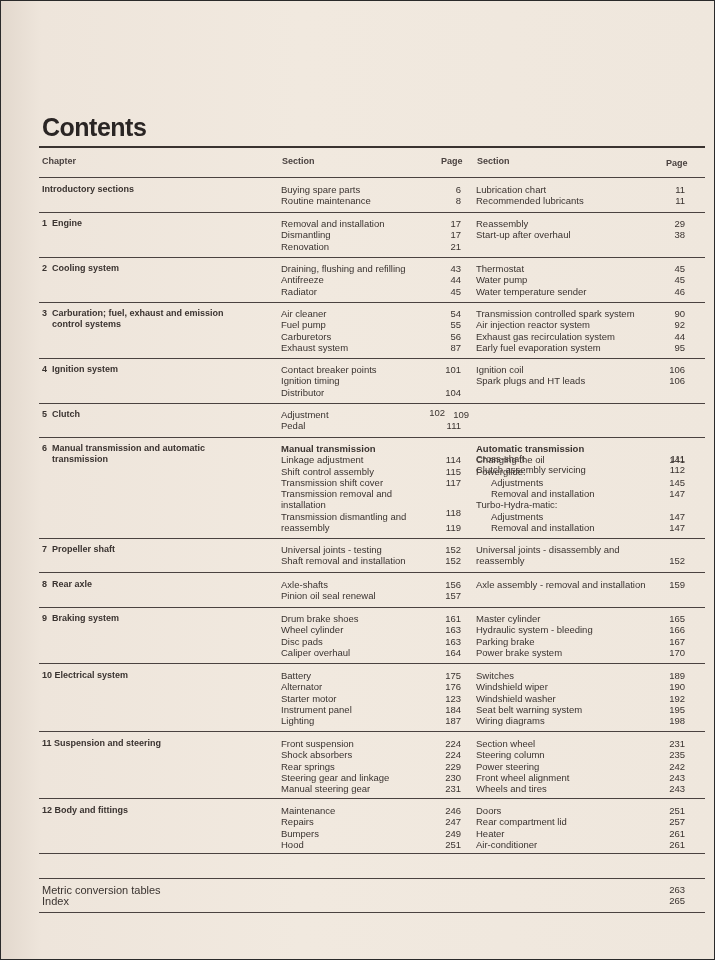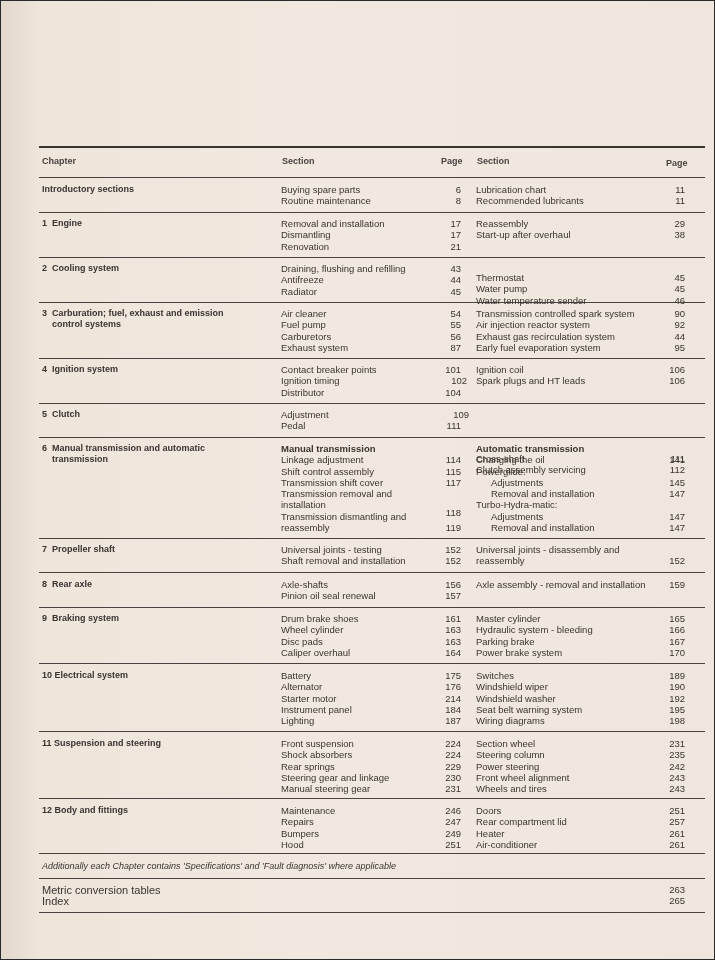--- a/index.html
+++ b/index.html
@@ -15,20 +15,21 @@
   .pg{position:absolute;text-align:right;width:30px;}
   .sub{font-weight:bold;}
   .note{position:absolute;left:41px;top:860px;font-size:9px;font-style:italic;color:#3a3330;}
   .endrow{position:absolute;left:41px;font-size:11px;color:#3a3330;}
   .endpg{position:absolute;left:654px;width:30px;text-align:right;font-size:9.5px;color:#3a3330;}
 </style>
 </head>
 <body>
 
 <div class="page">
+  <div class="title">Contents</div>
   <div id="rules">
       <div class="rule thick" style="top: 145px;"></div>
       <div class="rule" style="top: 176px;"></div>
       <div class="rule" style="top: 211px;"></div>
       <div class="rule" style="top: 256px;"></div>
       <div class="rule" style="top: 301px;"></div>
       <div class="rule" style="top: 357px;"></div>
       <div class="rule" style="top: 402px;"></div>
       <div class="rule" style="top: 436px;"></div>
       <div class="rule" style="top: 537px;"></div>
@@ -67,21 +68,21 @@
       <div class="col" style="left: 475px; top: 217px; width: 209px;">
         <div class="item"><span>Reassembly</span><span class="pg" style="left: 179px;">29</span></div>
         <div class="item"><span>Start-up after overhaul</span><span class="pg" style="left: 179px;">38</span></div>
       </div>
       <div class="chapter" style="top: 262px; white-space: pre;">2  Cooling system</div>
       <div class="col" style="left: 280px; top: 262px; width: 180px;">
         <div class="item"><span>Draining, flushing and refilling</span><span class="pg" style="left: 150px;">43</span></div>
         <div class="item"><span>Antifreeze</span><span class="pg" style="left: 150px;">44</span></div>
         <div class="item"><span>Radiator</span><span class="pg" style="left: 150px;">45</span></div>
       </div>
-      <div class="col" style="left: 475px; top: 262px; width: 209px; margin-top: 9px;">
+      <div class="col" style="left: 475px; top: 262px; width: 209px;">
         <div class="item"><span>Thermostat</span><span class="pg" style="left: 179px;">45</span></div>
         <div class="item"><span>Water pump</span><span class="pg" style="left: 179px;">45</span></div>
         <div class="item"><span>Water temperature sender</span><span class="pg" style="left: 179px;">46</span></div>
       </div>
       <div class="chapter" style="top: 307px; white-space: pre;">3  Carburation; fuel, exhaust and emission
     control systems</div>
       <div class="col" style="left: 280px; top: 307px; width: 180px;">
         <div class="item"><span>Air cleaner</span><span class="pg" style="left: 150px;">54</span></div>
         <div class="item"><span>Fuel pump</span><span class="pg" style="left: 150px;">55</span></div>
         <div class="item"><span>Carburetors</span><span class="pg" style="left: 150px;">56</span></div>
@@ -89,21 +90,21 @@
       </div>
       <div class="col" style="left: 475px; top: 307px; width: 209px;">
         <div class="item"><span>Transmission controlled spark system</span><span class="pg" style="left: 179px;">90</span></div>
         <div class="item"><span>Air injection reactor system</span><span class="pg" style="left: 179px;">92</span></div>
         <div class="item"><span>Exhaust gas recirculation system</span><span class="pg" style="left: 179px;">44</span></div>
         <div class="item"><span>Early fuel evaporation system</span><span class="pg" style="left: 179px;">95</span></div>
       </div>
       <div class="chapter" style="top: 363px; white-space: pre;">4  Ignition system</div>
       <div class="col" style="left: 280px; top: 363px; width: 180px;">
         <div class="item"><span>Contact breaker points</span><span class="pg" style="left: 150px;">101</span></div>
-        <div class="item"><span>Ignition timing</span><span class="pg" style="left: 156px;">102</span></div>
+        <div class="item"><span>Ignition timing</span><span class="pg" style="left: 134px; margin-top: 32px;">102</span></div>
         <div class="item"><span>Distributor</span><span class="pg" style="left: 150px;">104</span></div>
       </div>
       <div class="col" style="left: 475px; top: 363px; width: 209px;">
         <div class="item"><span>Ignition coil</span><span class="pg" style="left: 179px;">106</span></div>
         <div class="item"><span>Spark plugs and HT leads</span><span class="pg" style="left: 179px;">106</span></div>
       </div>
       <div class="chapter" style="top: 408px; white-space: pre;">5  Clutch</div>
       <div class="col" style="left: 280px; top: 408px; width: 180px;">
         <div class="item"><span>Adjustment</span><span class="pg" style="left: 158px;">109</span></div>
         <div class="item"><span>Pedal</span><span class="pg" style="left: 150px;">111</span></div>
@@ -161,21 +162,21 @@
       <div class="col" style="left: 475px; top: 612px; width: 209px;">
         <div class="item"><span>Master cylinder</span><span class="pg" style="left: 179px;">165</span></div>
         <div class="item"><span>Hydraulic system - bleeding</span><span class="pg" style="left: 179px;">166</span></div>
         <div class="item"><span>Parking brake</span><span class="pg" style="left: 179px;">167</span></div>
         <div class="item"><span>Power brake system</span><span class="pg" style="left: 179px;">170</span></div>
       </div>
       <div class="chapter" style="top: 669px; white-space: pre;">10 Electrical system</div>
       <div class="col" style="left: 280px; top: 669px; width: 180px;">
         <div class="item"><span>Battery</span><span class="pg" style="left: 150px;">175</span></div>
         <div class="item"><span>Alternator</span><span class="pg" style="left: 150px;">176</span></div>
-        <div class="item"><span>Starter motor</span><span class="pg" style="left: 150px;">214</span></div>
+        <div class="item"><span>Starter motor</span><span class="pg" style="left: 150px;">123</span></div>
         <div class="item"><span>Instrument panel</span><span class="pg" style="left: 150px;">184</span></div>
         <div class="item"><span>Lighting</span><span class="pg" style="left: 150px;">187</span></div>
       </div>
       <div class="col" style="left: 475px; top: 669px; width: 209px;">
         <div class="item"><span>Switches</span><span class="pg" style="left: 179px;">189</span></div>
         <div class="item"><span>Windshield wiper</span><span class="pg" style="left: 179px;">190</span></div>
         <div class="item"><span>Windshield washer</span><span class="pg" style="left: 179px;">192</span></div>
         <div class="item"><span>Seat belt warning system</span><span class="pg" style="left: 179px;">195</span></div>
         <div class="item"><span>Wiring diagrams</span><span class="pg" style="left: 179px;">198</span></div>
       </div>
@@ -202,20 +203,19 @@
         <div class="item"><span>Hood</span><span class="pg" style="left: 150px;">251</span></div>
       </div>
       <div class="col" style="left: 475px; top: 804px; width: 209px;">
         <div class="item"><span>Doors</span><span class="pg" style="left: 179px;">251</span></div>
         <div class="item"><span>Rear compartment lid</span><span class="pg" style="left: 179px;">257</span></div>
         <div class="item"><span>Heater</span><span class="pg" style="left: 179px;">261</span></div>
         <div class="item"><span>Air-conditioner</span><span class="pg" style="left: 179px;">261</span></div>
       </div>
     </div>
 
-  <div class="note">Additionally each Chapter contains 'Specifications' and 'Fault diagnosis' where applicable</div>
   <div id="endrows">
       <div class="endrow" style="top: 883px;">Metric conversion tables</div>
       <div class="endpg" style="top: 883px;">263</div>
       <div class="endrow" style="top: 894px;">Index</div>
       <div class="endpg" style="top: 894px;">265</div>
     </div>
 </div>
 
 </body></html>

